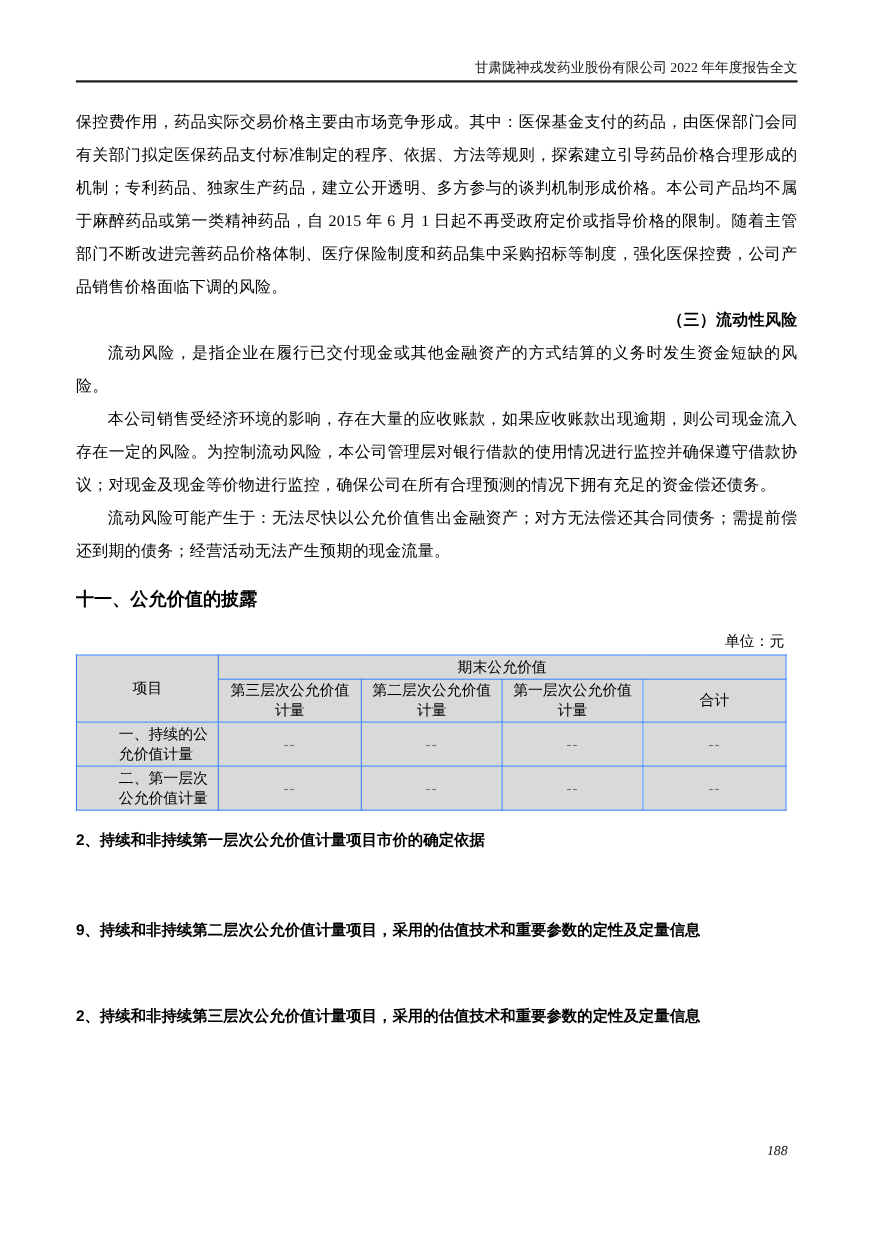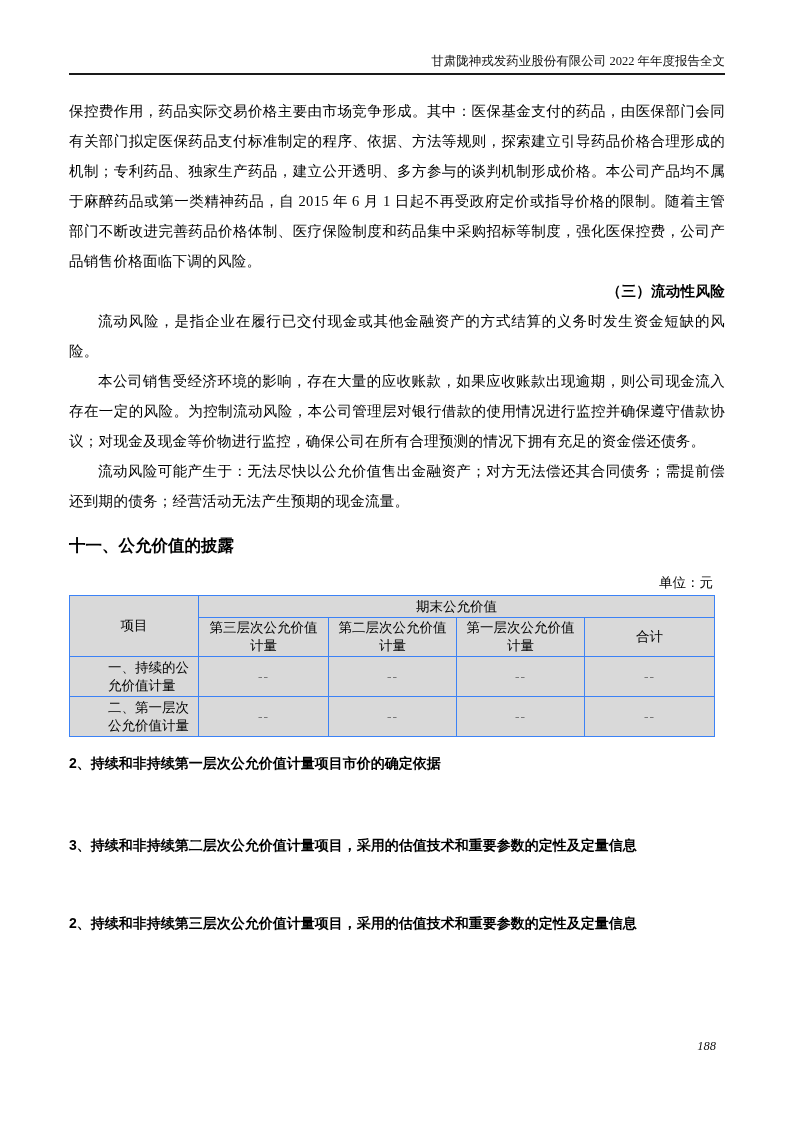--- a/index.html
+++ b/index.html
@@ -170,19 +170,19 @@
         <td class="row-label">二、第一层次公允价值计量</td>
         <td class="dash">--</td>
         <td class="dash">--</td>
         <td class="dash">--</td>
         <td class="dash">--</td>
       </tr>
     </tbody>
       </table>
 
     <p class="sub-title s2">2、持续和非持续第一层次公允价值计量项目市价的确定依据</p>
-    <p class="sub-title s3">3、持续和非持续第二层次公允价值计量项目，采用的估值技术和重要参数的定性及定量信息</p>
+    <p class="sub-title s3">9、持续和非持续第二层次公允价值计量项目，采用的估值技术和重要参数的定性及定量信息</p>
     <p class="sub-title s4">2、持续和非持续第三层次公允价值计量项目，采用的估值技术和重要参数的定性及定量信息</p>
 
   </div>
 
   <div class="page-number">188</div>
 </div>
 
 </body></html>

